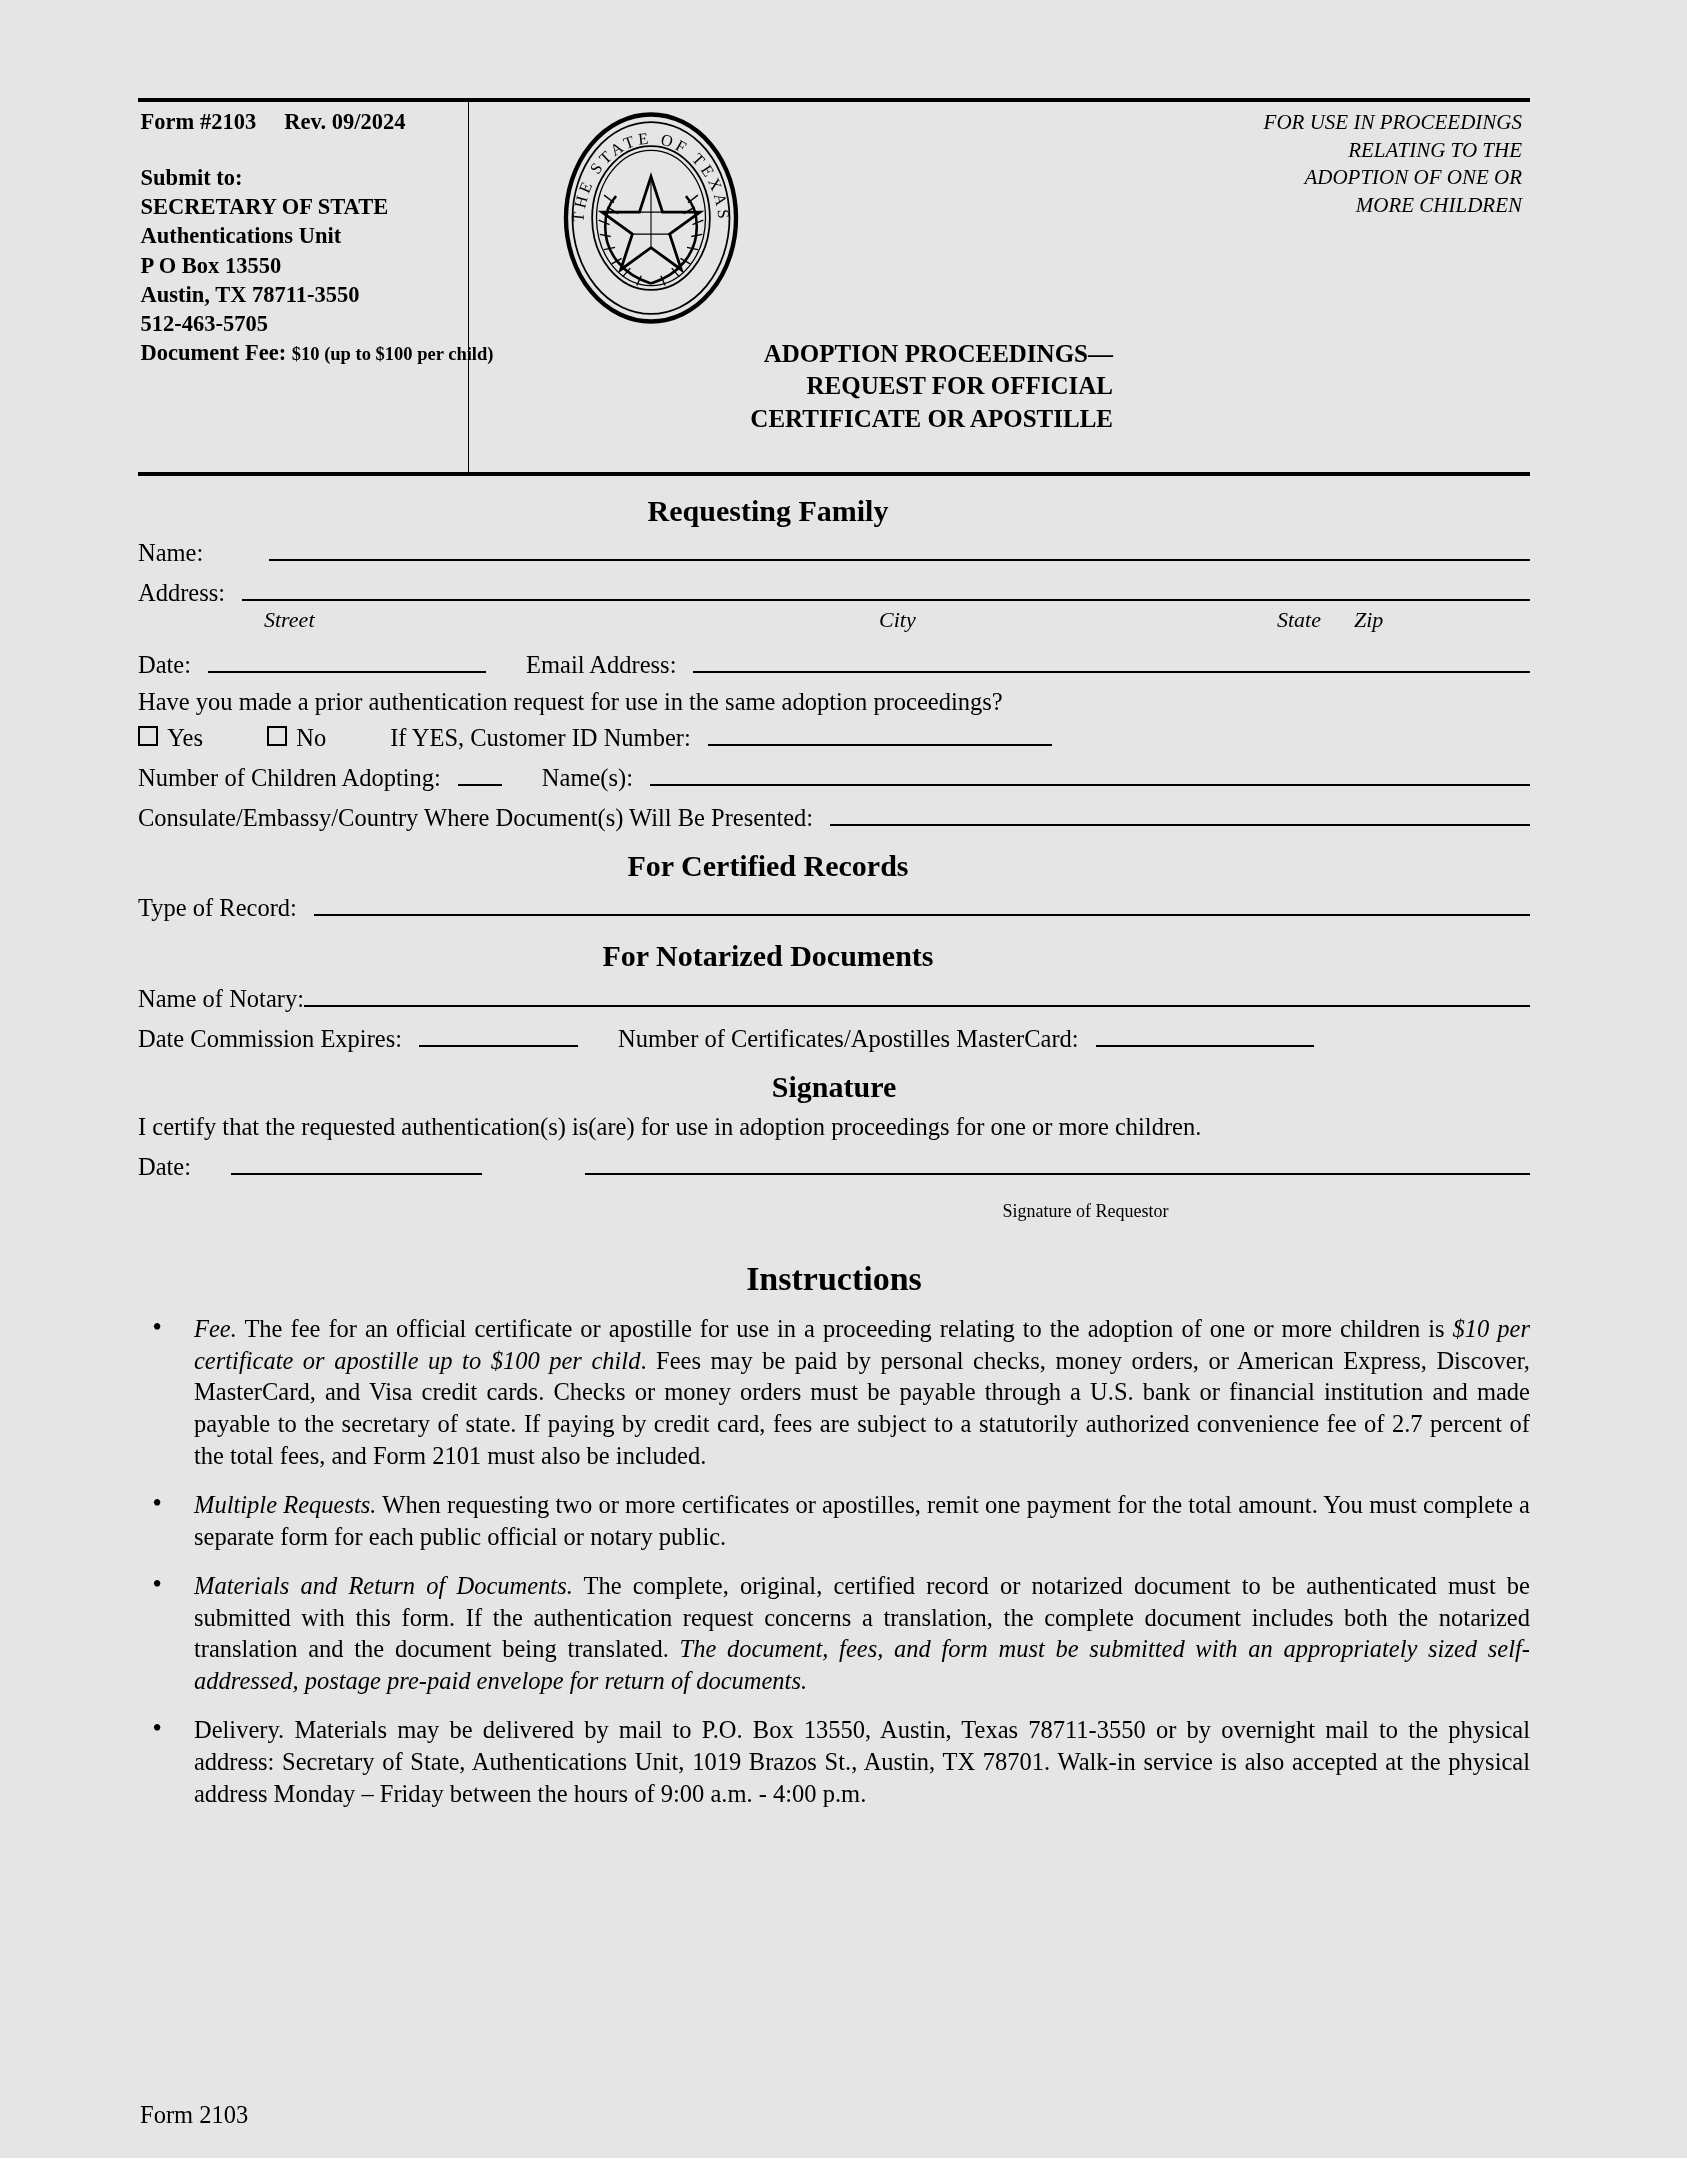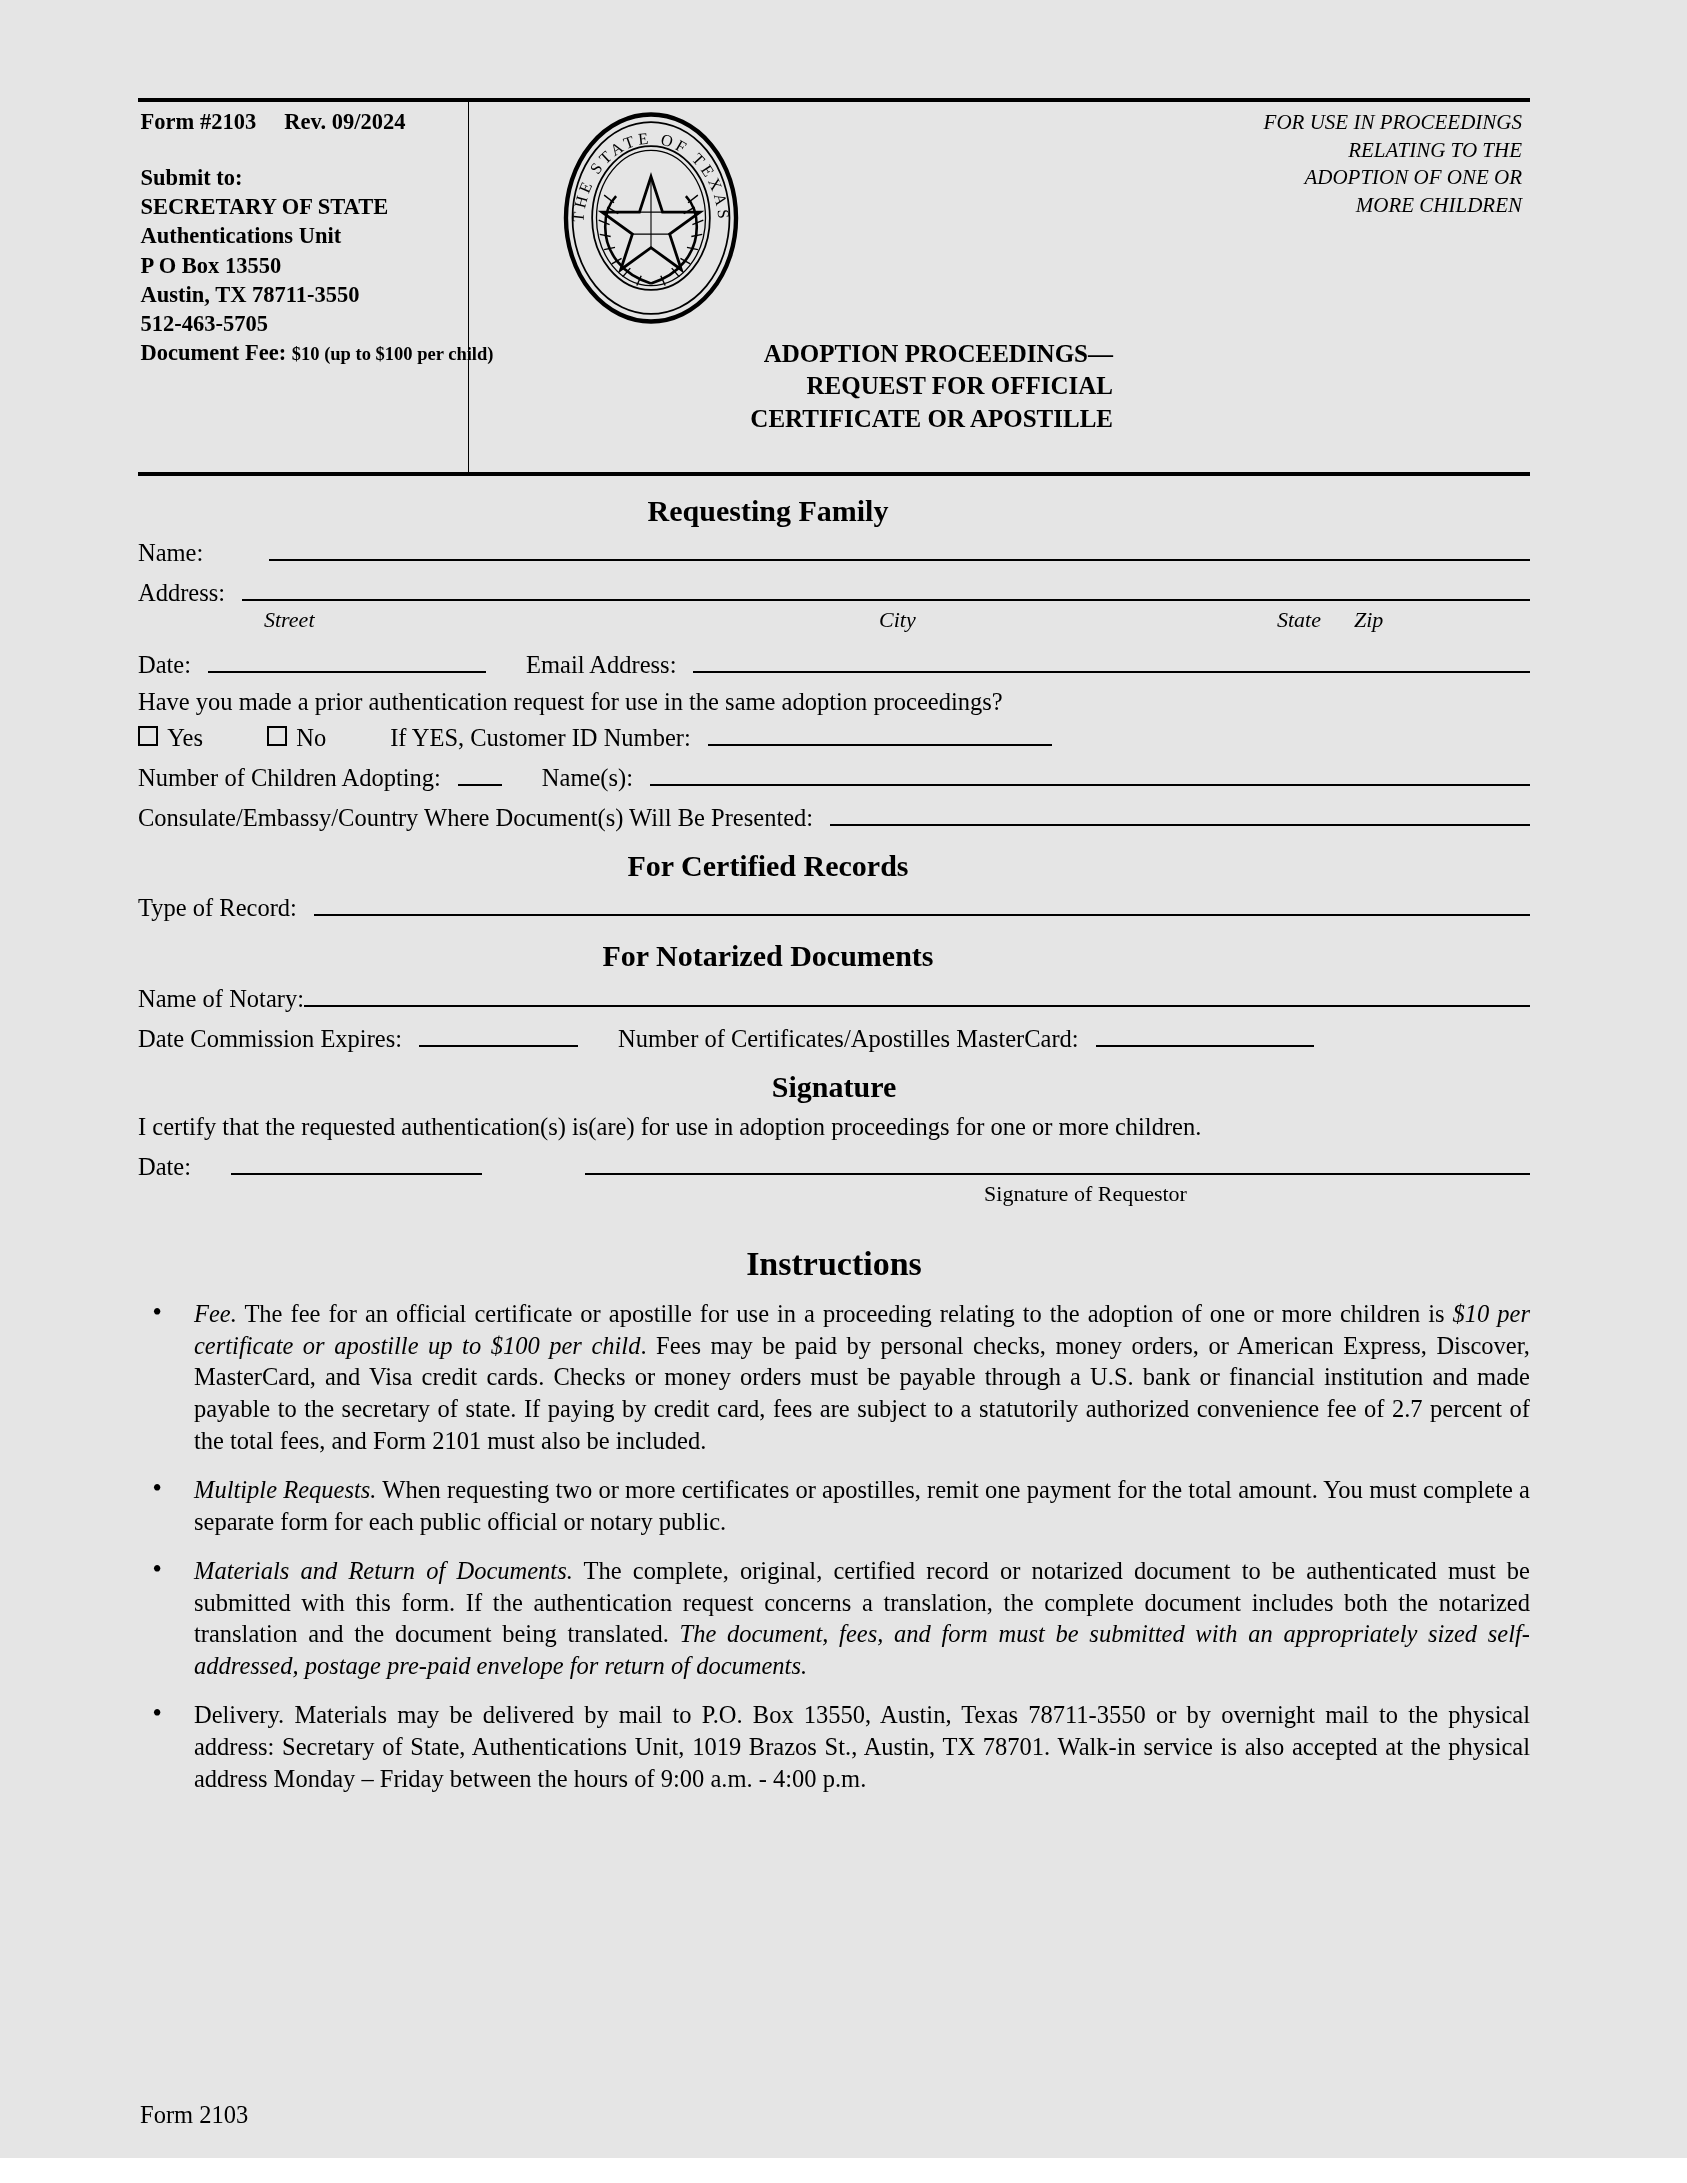--- a/index.html
+++ b/index.html
@@ -147,22 +147,22 @@
     height: 20px;
     border: 2.6px solid #000;
     box-sizing: border-box;
     margin-right: 9.3px;
     vertical-align: -2px;
   }
   .cbgroup { display: flex; align-items: baseline; margin-top: 5.3px; white-space: nowrap; }
 
   .sig-caption {
     text-align: center;
-    font-size: 22px;
-    margin-top: 0;
+    font-size: 18px;
+    margin-top: 20px;
   }
 
   
   .instructions-head {
     text-align: center;
     font-weight: bold;
     font-size: 34px;
     margin-top: 38px;
     margin-bottom: 14.6px;
   }

